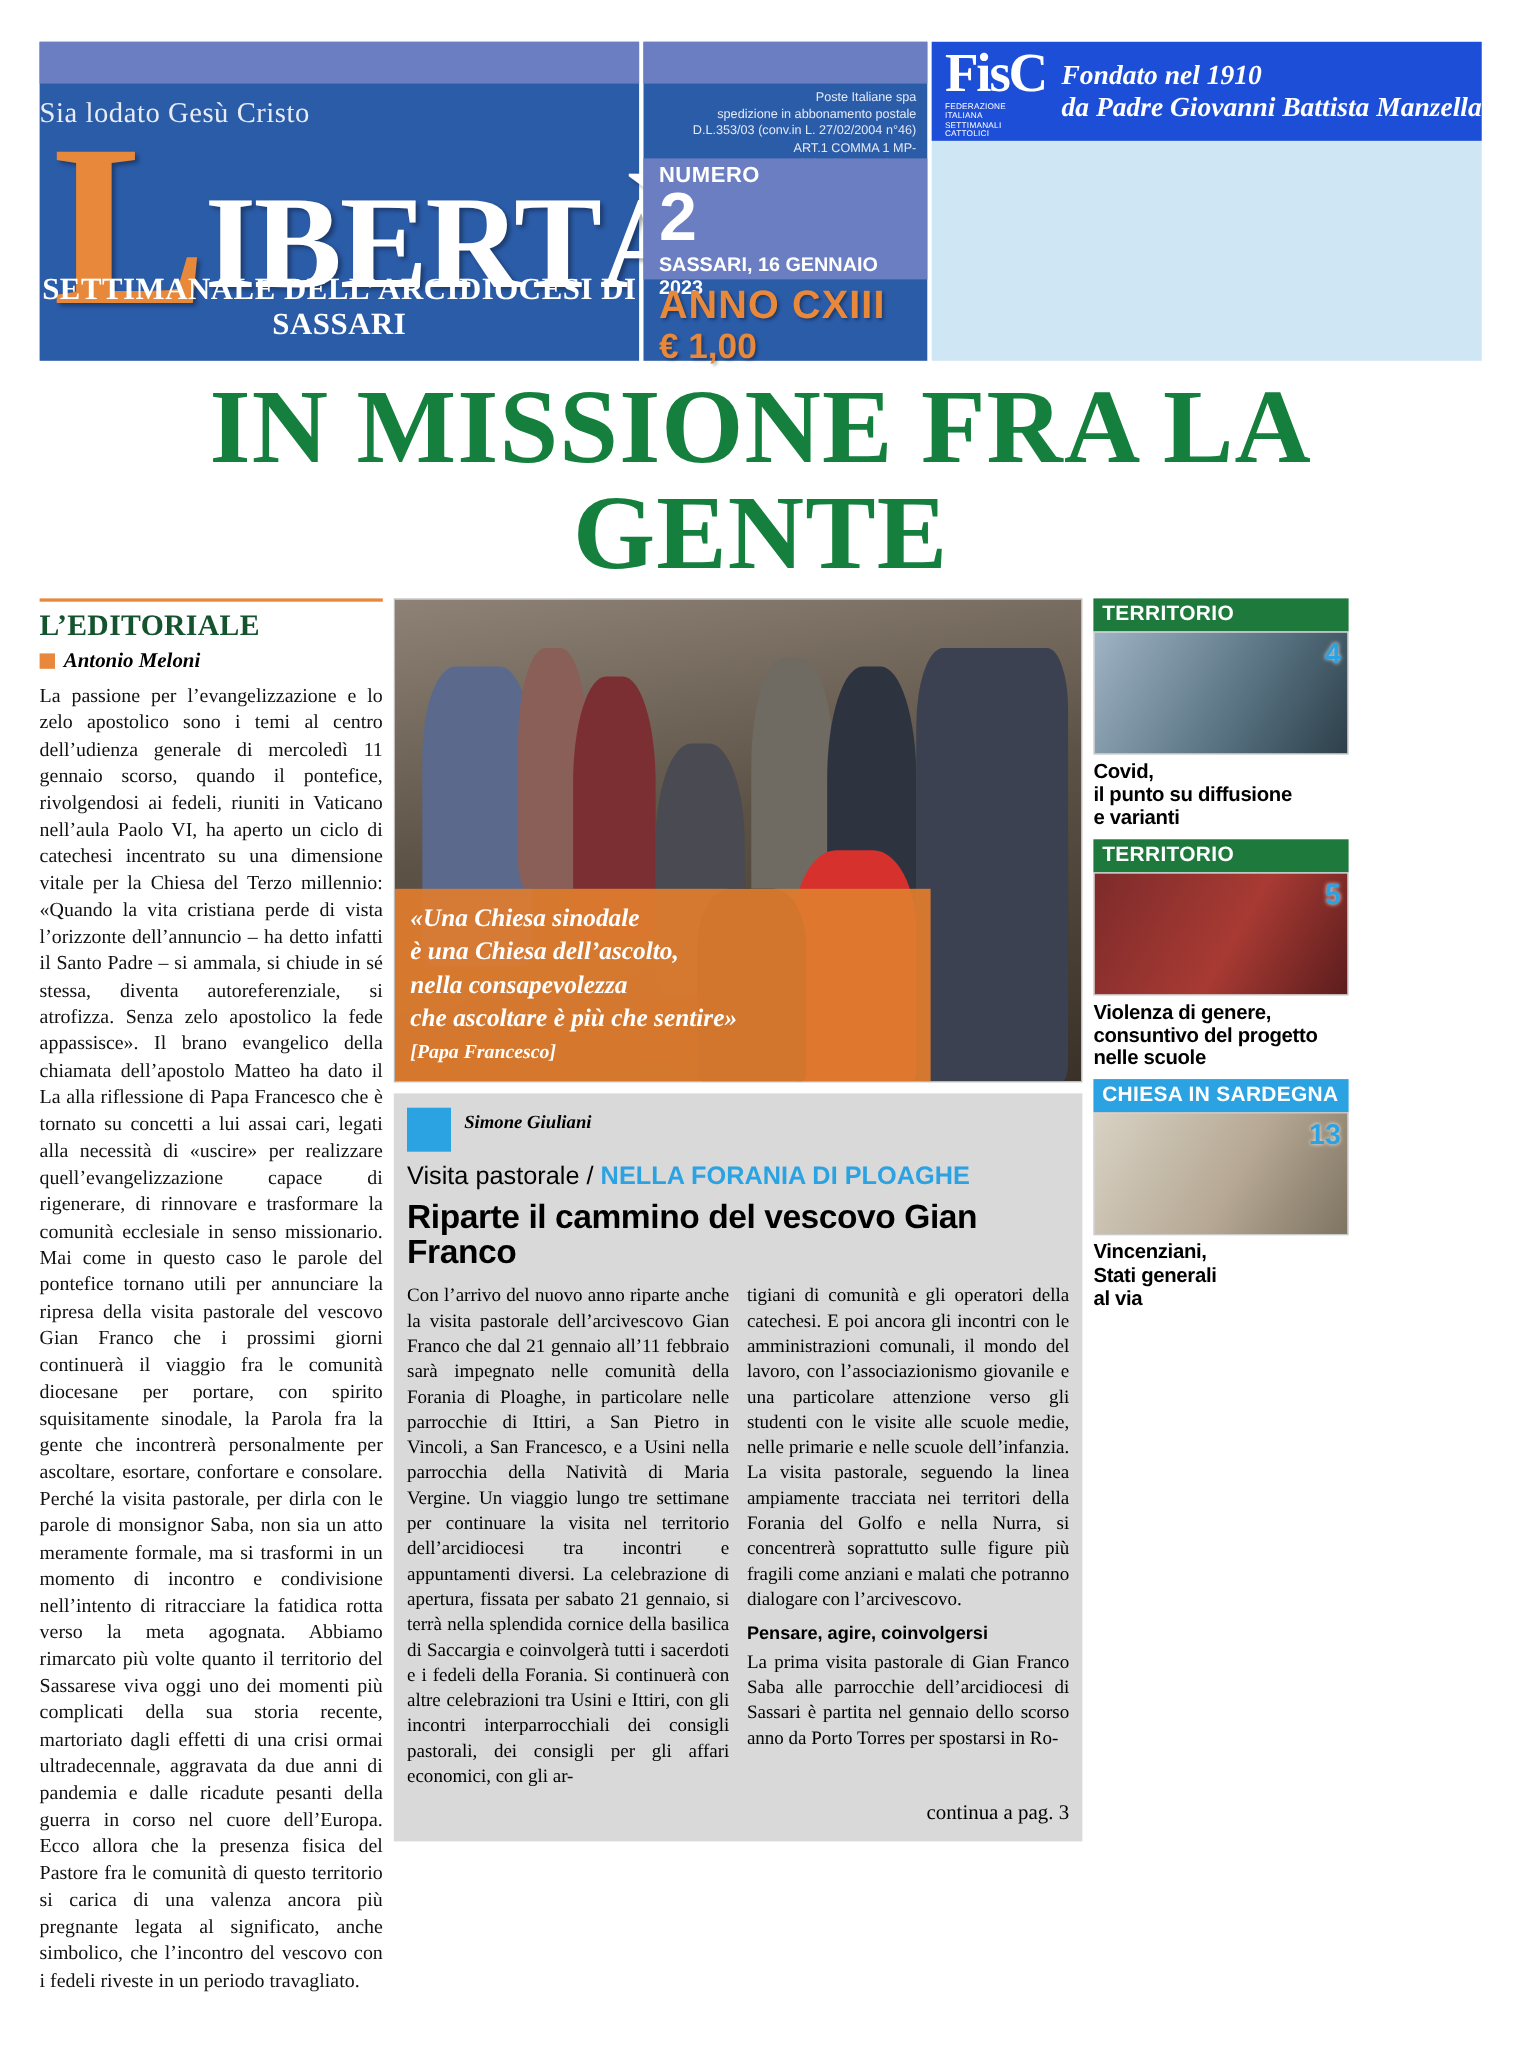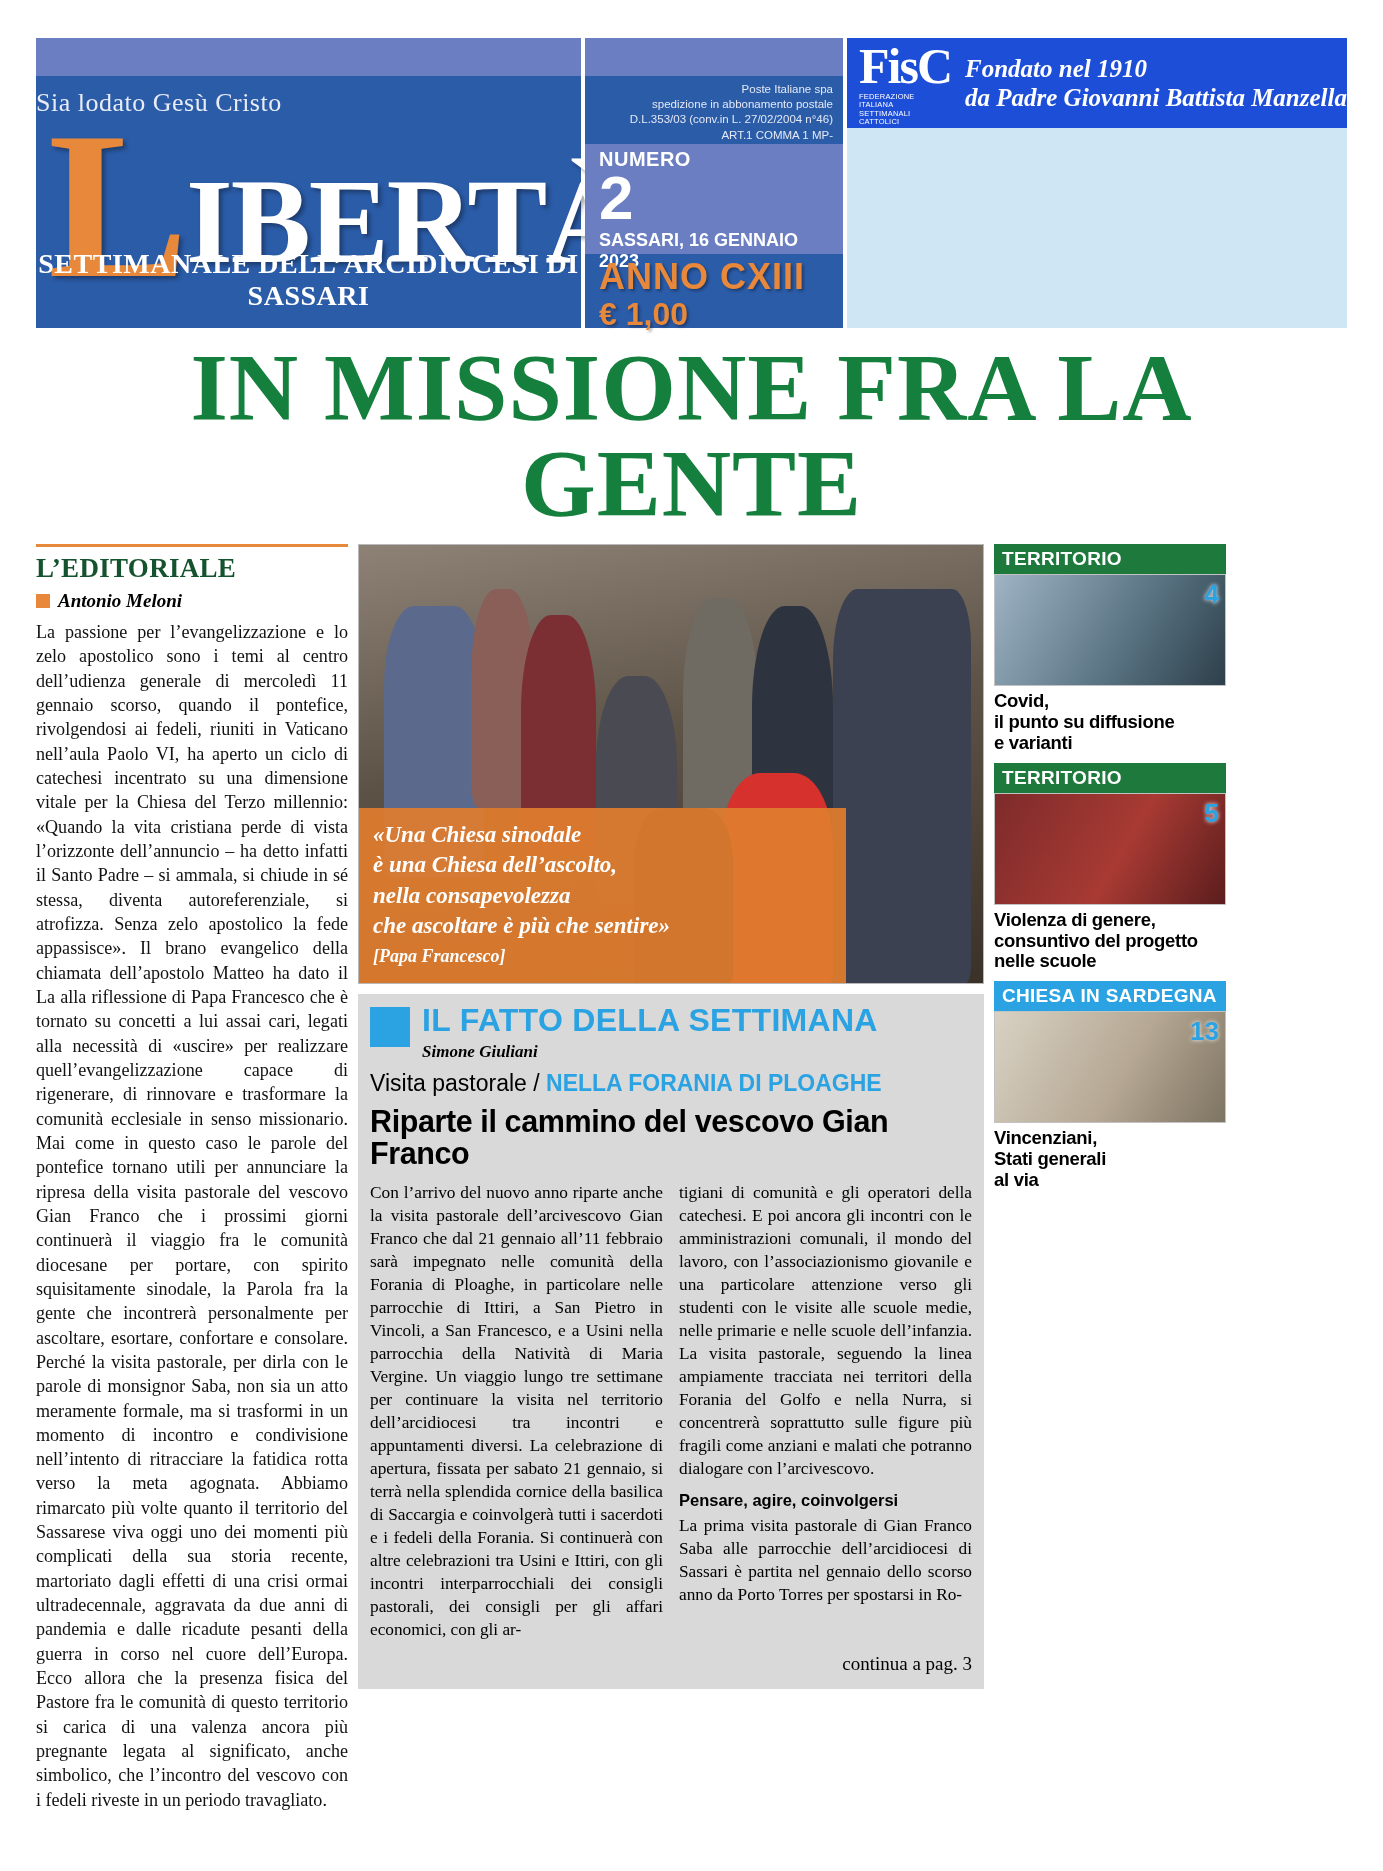--- a/index.html
+++ b/index.html
@@ -246,21 +246,20 @@
           <div>nella consapevolezza</div>
           <div>che ascoltare è più che sentire»</div>
           <span class="src">[Papa Francesco]</span>
         </div>
       </div>
 
       <div class="fatto">
         <div class="fatto-head">
           <span class="fatto-sq"></span>
           <div>
-            <div class="fatto-t">IL FATTO DELLA SETTIMANA</div>
             <div class="fatto-by">Simone Giuliani</div>
           </div>
         </div>
         <div class="fatto-kick">
           <span>Visita pastorale / </span><span class="k2">NELLA FORANIA DI PLOAGHE</span>
         </div>
         <div class="fatto-title">Riparte il cammino del vescovo Gian Franco</div>
 
         <div class="fatto-cols">
           <div class="c">Con l’arrivo del nuovo anno riparte anche la visita pastorale dell’arcivescovo Gian Franco che dal 21 gennaio all’11 febbraio sarà impegnato nelle comunità della Forania di Ploaghe, in particolare nelle parrocchie di Ittiri, a San Pietro in Vincoli, a San Francesco, e a Usini nella parrocchia della Natività di Maria Vergine. Un viaggio lungo tre settimane per continuare la visita nel territorio dell’arcidiocesi tra incontri e appuntamenti diversi. La celebrazione di apertura, fissata per sabato 21 gennaio, si terrà nella splendida cornice della basilica di Saccargia e coinvolgerà tutti i sacerdoti e i fedeli della Forania. Si continuerà con altre celebrazioni tra Usini e Ittiri, con gli incontri interparrocchiali dei consigli pastorali, dei consigli per gli affari economici, con gli ar-</div>

